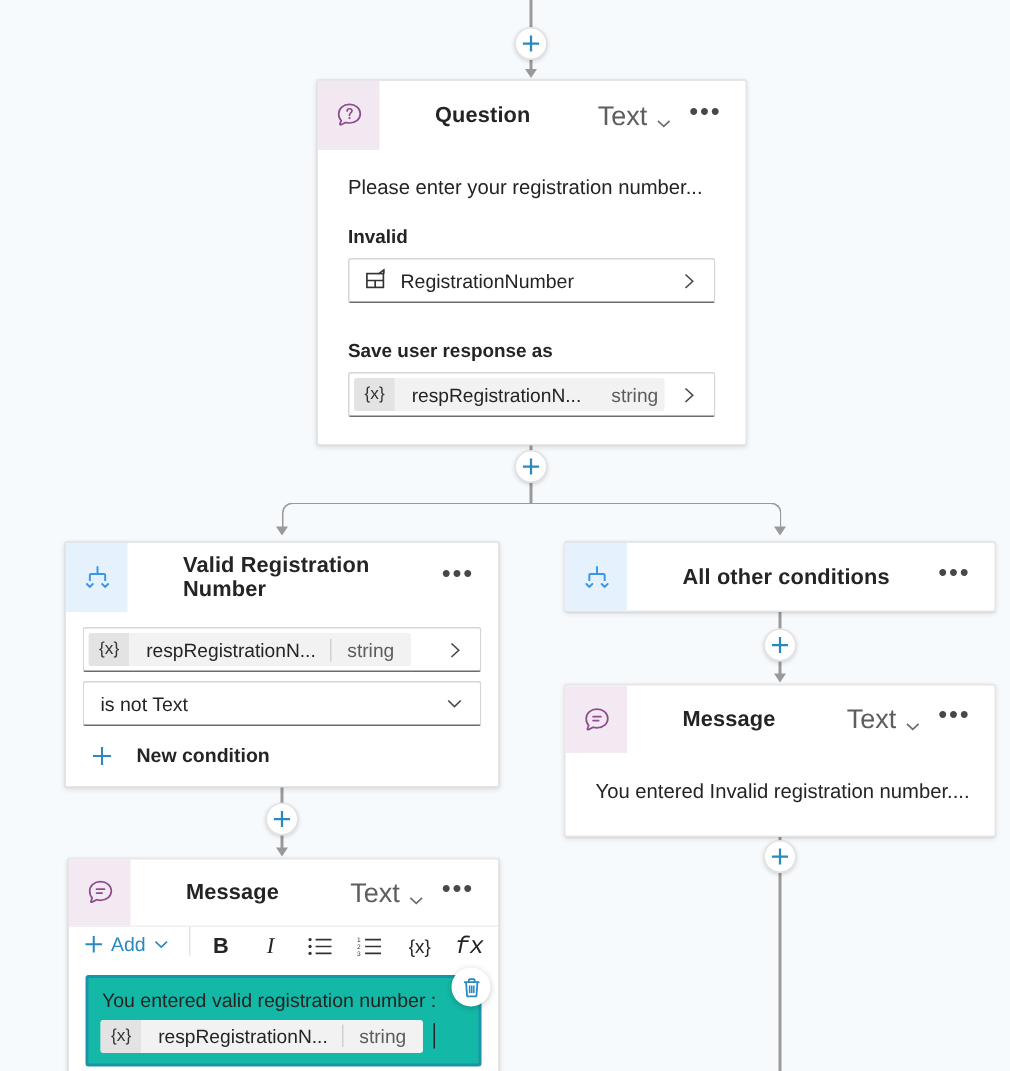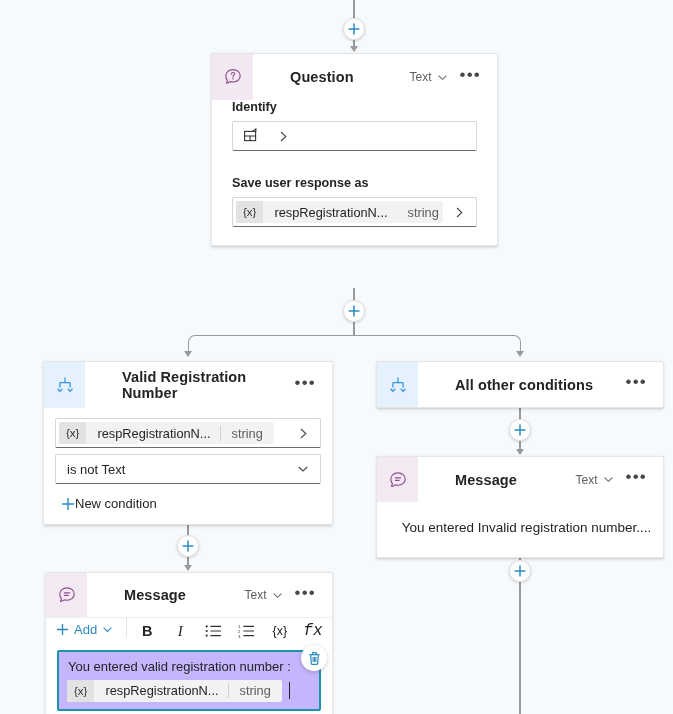--- a/index.html
+++ b/index.html
@@ -88,22 +88,22 @@
     letter-spacing: 0.1px;
     color: #242424;
   }
   .head-right {
     display: flex;
     align-items: center;
     gap: 3px;
     padding-right: 11px;
   }
   .type-sel {
-    display: flex; align-items: center; gap: 5px;
-    font-size: 12px; color: #5e5e5e;
+    display: flex; align-items: flex-end; gap: 5px;
+    font-size: 18px; color: #5e5e5e;
     padding: 3px 4px;
     cursor: pointer;
   }
   .ellipsis {
     font-size: 17px; color: #484848;
     letter-spacing: 1.2px;
     line-height: 8px;
     padding: 4px 5px 9px 5px;
     cursor: pointer;
   }
@@ -194,25 +194,26 @@
     background: #fff;
     display: flex; align-items: center;
     font-size: 13px; color: #242424;
     padding: 0 11px 0 11px;
     cursor: pointer;
   }
   .dropdown .dd-txt { flex: 1; }
 
   .link-row {
     display: flex; align-items: center;
-    gap: 0;
+    gap: 16px;
     font-size: 13px;
     color: #242424;
     padding: 12px 0 0 6px;
     cursor: pointer;
+    font-weight: bold;
   }
   .link-row .lr-plus { color: #2a8ac0; display:flex; }
 
   
   .rt-toolbar {
     display: flex;
     align-items: flex-start;
     height: 33px;
     padding: 0 6px;
     gap: 0px;
@@ -236,21 +237,21 @@
   .rt-btn.bold { font-weight: bold; font-size: 14.5px; }
   .rt-btn.italic { font-family: "Liberation Serif", serif; font-style: italic; font-size: 15px; }
   .rt-btn.vx { font-size: 12.5px; }
   .rt-btn.fx { font-family: Liberation Mono, monospace; font-style: italic; font-size: 16px; }
 
   
   .editor {
     margin: 0 11px 22px 11px;
     border: 2px solid #1b93a8;
     border-radius: 2px;
-    background: #c4b5fd;
+    background: #14b8a6;
     padding: 6px 8px 7px 8px;
     min-height: 52px;
   }
   .ed-line {
     font-size: 13px;
     color: #242424;
     line-height: 1.45;
     padding-left: 1px;
   }
   .ed-pillrow { display: flex; align-items: center; margin-top: 3px; }
@@ -300,30 +301,32 @@
           <span>Text</span>
           <svg width="11" height="11" viewBox="0 0 11 11">
             <path d="M1.6 3.6 L5.5 7.3 L9.4 3.6" fill="none" stroke="#6b6b6b" stroke-width="1.1"></path>
           </svg>
         </div>
         <div class="ellipsis">•••</div>
       </div>
     </div>
 
     <div class="card-body">
-
-      <div class="field-label">Identify</div>
+      <div class="body-text">Please enter your registration number...</div>
+
+      <div class="field-label">Invalid</div>
       <div class="picker">
         <span class="pk-ico">
           <svg width="16" height="16" viewBox="0 0 16 16">
             <rect x="1.6" y="3.4" width="11" height="9.2" fill="none" stroke="#333" stroke-width="1.1"></rect>
             <path d="M1.6 8 H12.6 M7.1 8 V12.6" stroke="#333" stroke-width="1.1"></path>
             <path d="M9.6 3.4 L12.9 0.9 L12.9 3.4" fill="none" stroke="#333" stroke-width="1.1"></path>
           </svg>
         </span>
+        <span class="pk-txt">RegistrationNumber</span>
         <span class="pk-chev">
           <svg width="11" height="13" viewBox="0 0 11 13">
             <path d="M3 2 L7.8 6.5 L3 11" fill="none" stroke="#4a4a4a" stroke-width="1.1"></path>
           </svg>
         </span>
       </div>
 
       <div class="field-label" style="padding-top:25px;">Save user response as</div>
       <div class="varbox" style="margin:0 20px 18px 20px;">
         <span class="varpill">
@@ -523,21 +526,21 @@
         <div class="type-sel">
           <span>Text</span>
           <svg width="11" height="11" viewBox="0 0 11 11">
             <path d="M1.6 3.6 L5.5 7.3 L9.4 3.6" fill="none" stroke="#6b6b6b" stroke-width="1.1"></path>
           </svg>
         </div>
         <div class="ellipsis">•••</div>
       </div>
     </div>
     <div class="card-body">
-      <div class="body-text" style="padding:17px 7px 20px 20px;text-align:center;">You entered Invalid registration number....</div>
+      <div class="body-text" style="padding:17px 7px 20px 20px;">You entered Invalid registration number....</div>
     </div>
   </div>
 
   <div class="conn-line" style="left:519.4px; top:549px; height:13px;"></div>
   <div class="plus-btn" style="left:509px; top:560px;">
     <svg width="12" height="12" viewBox="0 0 12 12">
       <path d="M6 0.6 V11.4 M0.6 6 H11.4" stroke="#2a8ac0" stroke-width="1.5"></path>
     </svg>
   </div>
   <div class="conn-line" style="left:519.4px; top:582px; height:132px;"></div>

